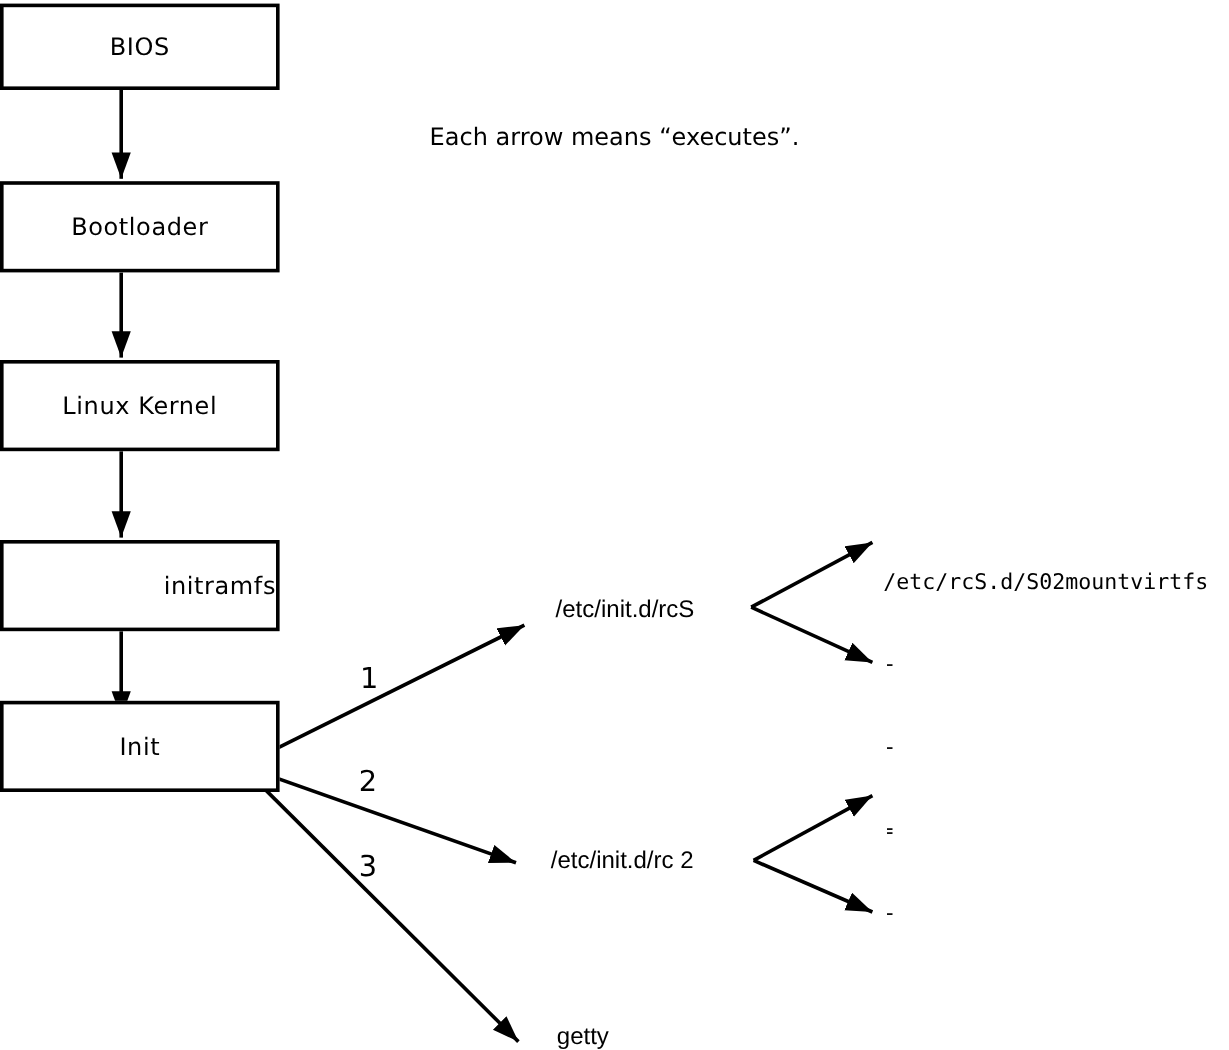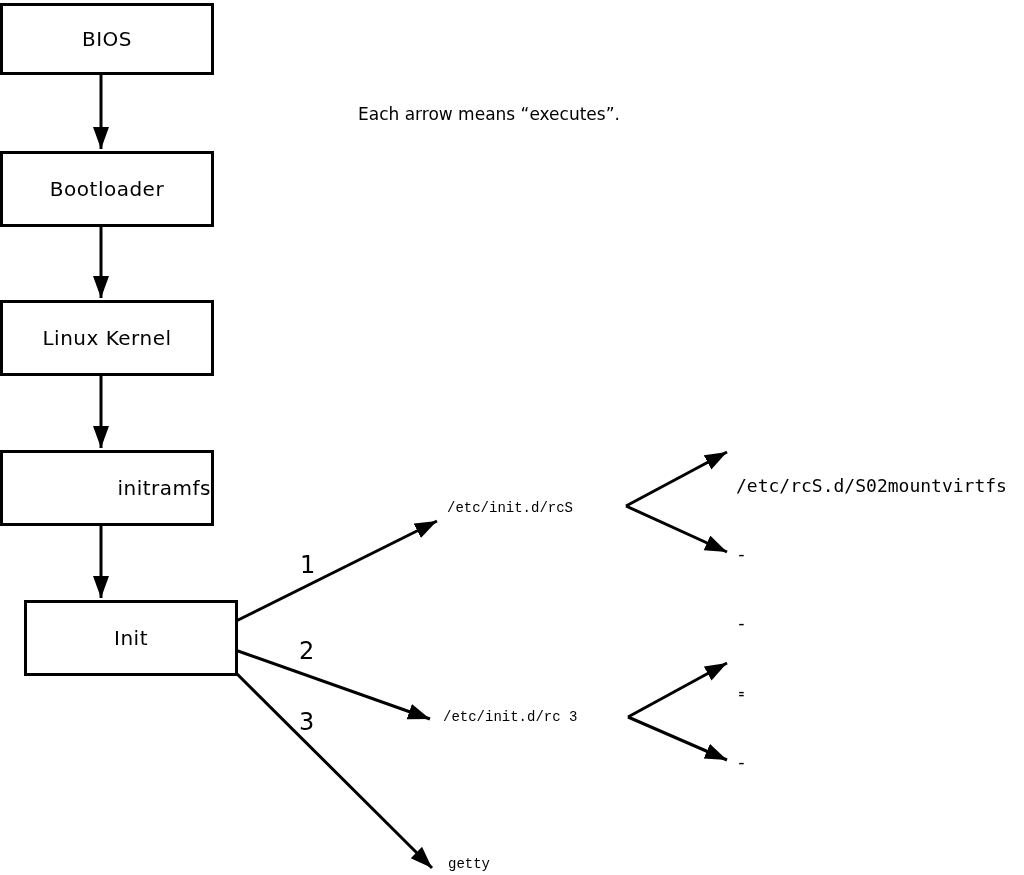--- a/index.html
+++ b/index.html
@@ -13,50 +13,51 @@
     color: #000000;
     overflow: hidden;
   }
   #arrows {
     position: absolute;
     left: 0; top: 0;
   }
   .box {
     position: absolute;
     left: 0;
-    width: 214px;
+    width: 233px;
     border: 3px solid #000000;
     background: #ffffff;
     box-sizing: border-box;
     display: flex;
     align-items: center;
     justify-content: center;
     font-size: 20px;
     letter-spacing: 0.5px;
   }
   #box-bios       { top: 3px;   height: 72px; }
   #box-bootloader { top: 151px; height: 76px; }
   #box-kernel     { top: 300px; height: 76px; }
   #box-initramfs  { top: 450px; height: 76px; justify-content: flex-end; }
-  #box-init       { top: 600px; height: 76px; margin-left: 24px; }
+  #box-init       { top: 584px; height: 76px; }
 
   .note {
     position: absolute;
     left: 358px;
     top: 102px;
-    font-size: 17px;
+    font-size: 20px;
     line-height: 24px;
     white-space: pre;
   }
   .mono {
     position: absolute;
-    font-family: Liberation Mono, monospace;
-    font-size: 14px;
+    font-family: Liberation Sans, sans-serif;
+    font-size: 20px;
     line-height: 22px;
     white-space: pre;
+    margin-left: 16px;
   }
   .mono-stack {
     position: absolute;
     font-family: "DejaVu Sans Mono", monospace;
     font-size: 18px;
     white-space: pre;
   }
   .mono-stack .line { line-height: 26.3px; }
   #rcs-target  { left: 447px; top: 497px; }
   #rc2-target  { left: 443px; top: 706px; }
@@ -119,21 +120,21 @@
     <span>Init</span>
   </div>
 
   <div class="note">Each arrow means “executes”.</div>
 
   <div class="branch-num" id="num-1">1</div>
   <div class="branch-num" id="num-2">2</div>
   <div class="branch-num" id="num-3">3</div>
 
   <div class="mono" id="rcs-target">/etc/init.d/rcS</div>
-  <div class="mono" id="rc2-target">/etc/init.d/rc 3</div>
+  <div class="mono" id="rc2-target">/etc/init.d/rc 2</div>
   <div class="mono" id="getty-target">getty</div>
 
   <div class="mono-stack" id="rcs-scripts">
     <div class="line">/etc/rcS.d/S02mountvirtfs</div>
     <div class="line">-</div>
     <div class="line">-</div>
     <div class="line">-</div>
   </div>
 
   <div class="mono-stack" id="rc2-scripts">

